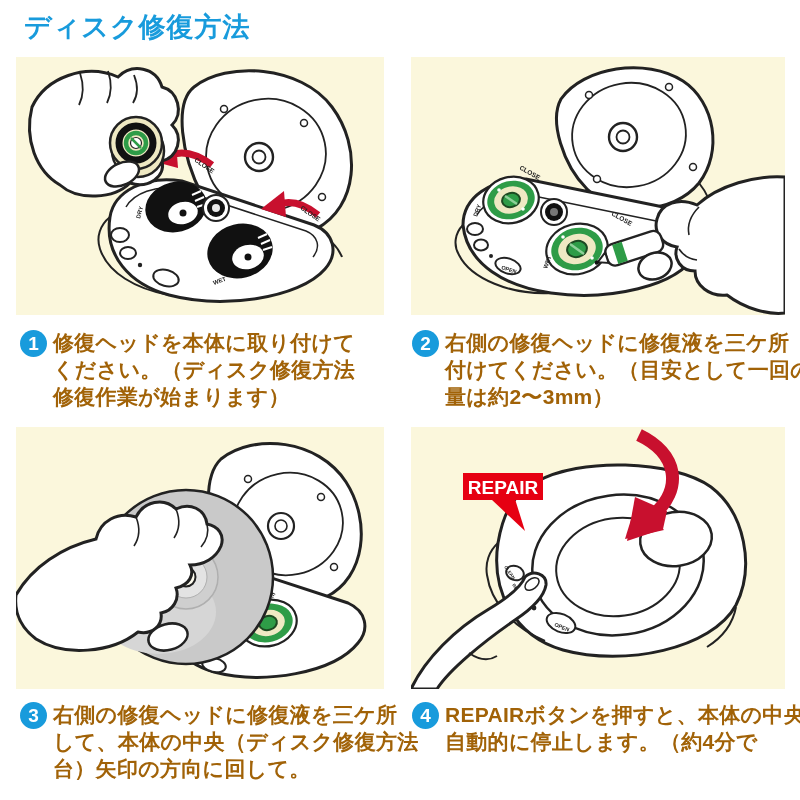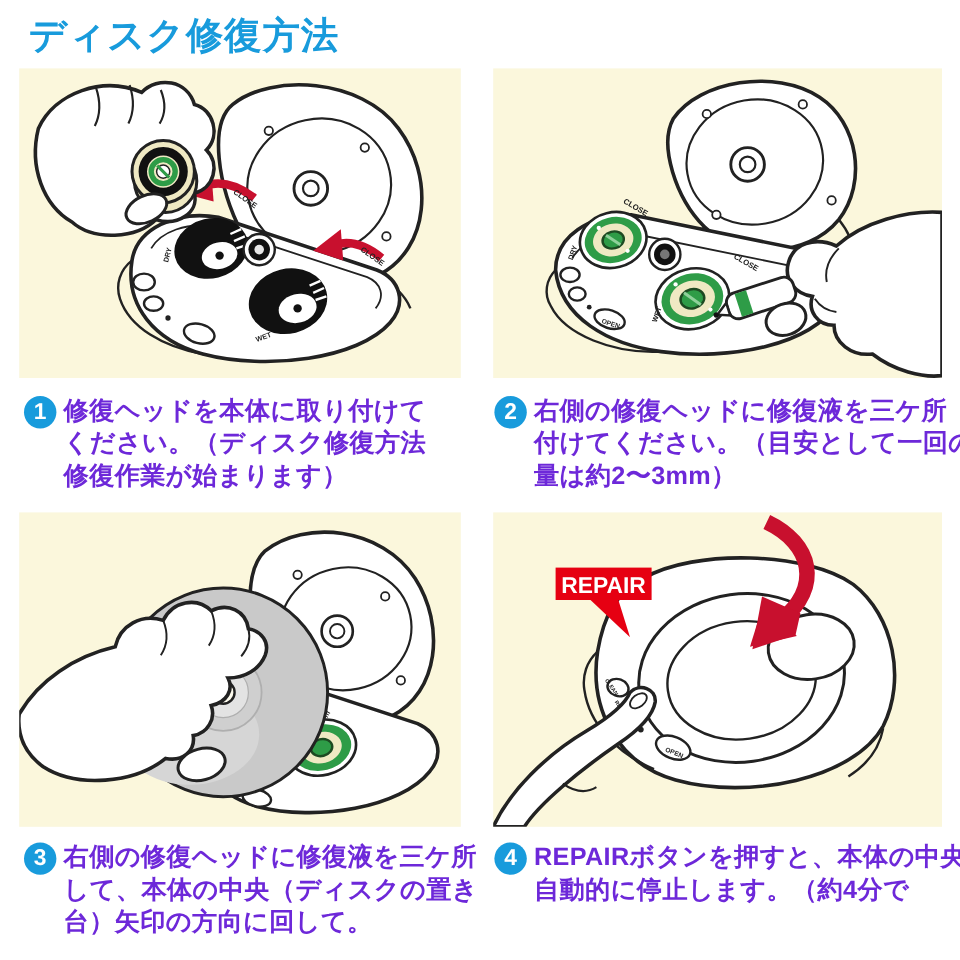--- a/index.html
+++ b/index.html
@@ -3,21 +3,21 @@
 <meta charset="utf-8">
 <style>
   html,body{margin:0;padding:0;}
   body{
     width:800px;height:800px;position:relative;background:#ffffff;
     font-family:"Liberation Sans","DejaVu Sans",sans-serif;
     overflow:hidden;
   }
   .page-title{
     position:absolute;left:24px;top:9px;
-    font-size:31px;font-weight:bold;color:#189BDC;letter-spacing:1px;
+    font-size:27px;font-weight:bold;color:#189BDC;letter-spacing:1px;
   }
   .panel{
     position:absolute;background:#FBF7DC;
   }
   .panel svg{display:block;width:100%;height:100%;}
   .p1{left:16px;top:57px;width:368px;height:258px;}
   .p2{left:411px;top:57px;width:374px;height:258px;}
   .p3{left:16px;top:427px;width:368px;height:262px;}
   .p4{left:411px;top:427px;width:374px;height:262px;}
   .caption{
@@ -26,21 +26,21 @@
   .c1{left:20px;top:329px;width:378px;}
   .c2{left:412px;top:329px;width:384px;}
   .c3{left:20px;top:701px;width:378px;}
   .c4{left:412px;top:701px;width:384px;}
   .badge{
     flex:none;width:27px;height:27px;border-radius:50%;
     background:#189BDC;color:#ffffff;font-size:19px;font-weight:bold;
     display:flex;align-items:center;justify-content:center;margin-top:1px;
   }
   .cap-lines{
-    font-size:21px;font-weight:bold;color:#6d28d9;line-height:27px;
+    font-size:21px;font-weight:bold;color:#a16207;line-height:27px;
     letter-spacing:0.3px;white-space:nowrap;
   }
   text{font-family:"Liberation Sans","DejaVu Sans",sans-serif;}
   .lbl{fill:#222222;font-weight:bold;}
 </style>
 </head>
 <body>
 
 <div class="page-title">ディスク修復方法</div>
 
@@ -292,21 +292,21 @@
     <div>右側の修復ヘッドに修復液を三ケ所</div>
     <div>付けてください。（目安として一回の</div>
     <div>量は約2〜3mm）</div>
   </div>
 </div>
 
 <div class="caption c3">
   <div class="badge">3</div>
   <div class="cap-lines">
     <div>右側の修復ヘッドに修復液を三ケ所</div>
-    <div>して、本体の中央（ディスクの置き</div>
+    <div>して、本体の中央（ディスク修復方法</div>
     <div>台）矢印の方向に回して。</div>
   </div>
 </div>
 
 <div class="caption c4">
   <div class="badge">4</div>
   <div class="cap-lines">
     <div>REPAIRボタンを押すと、本体の中央</div>
     <div>自動的に停止します。（約4分で</div>
   </div>

